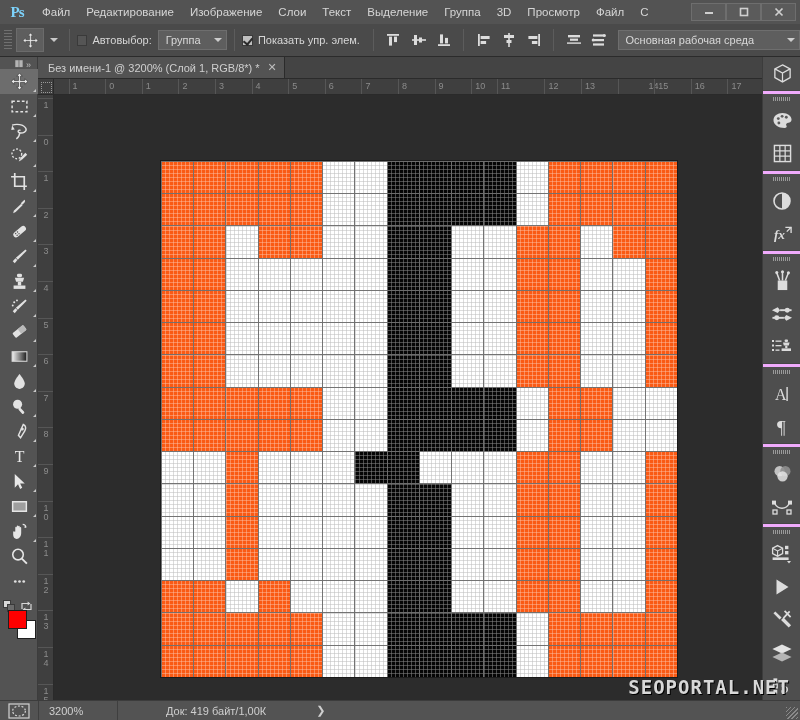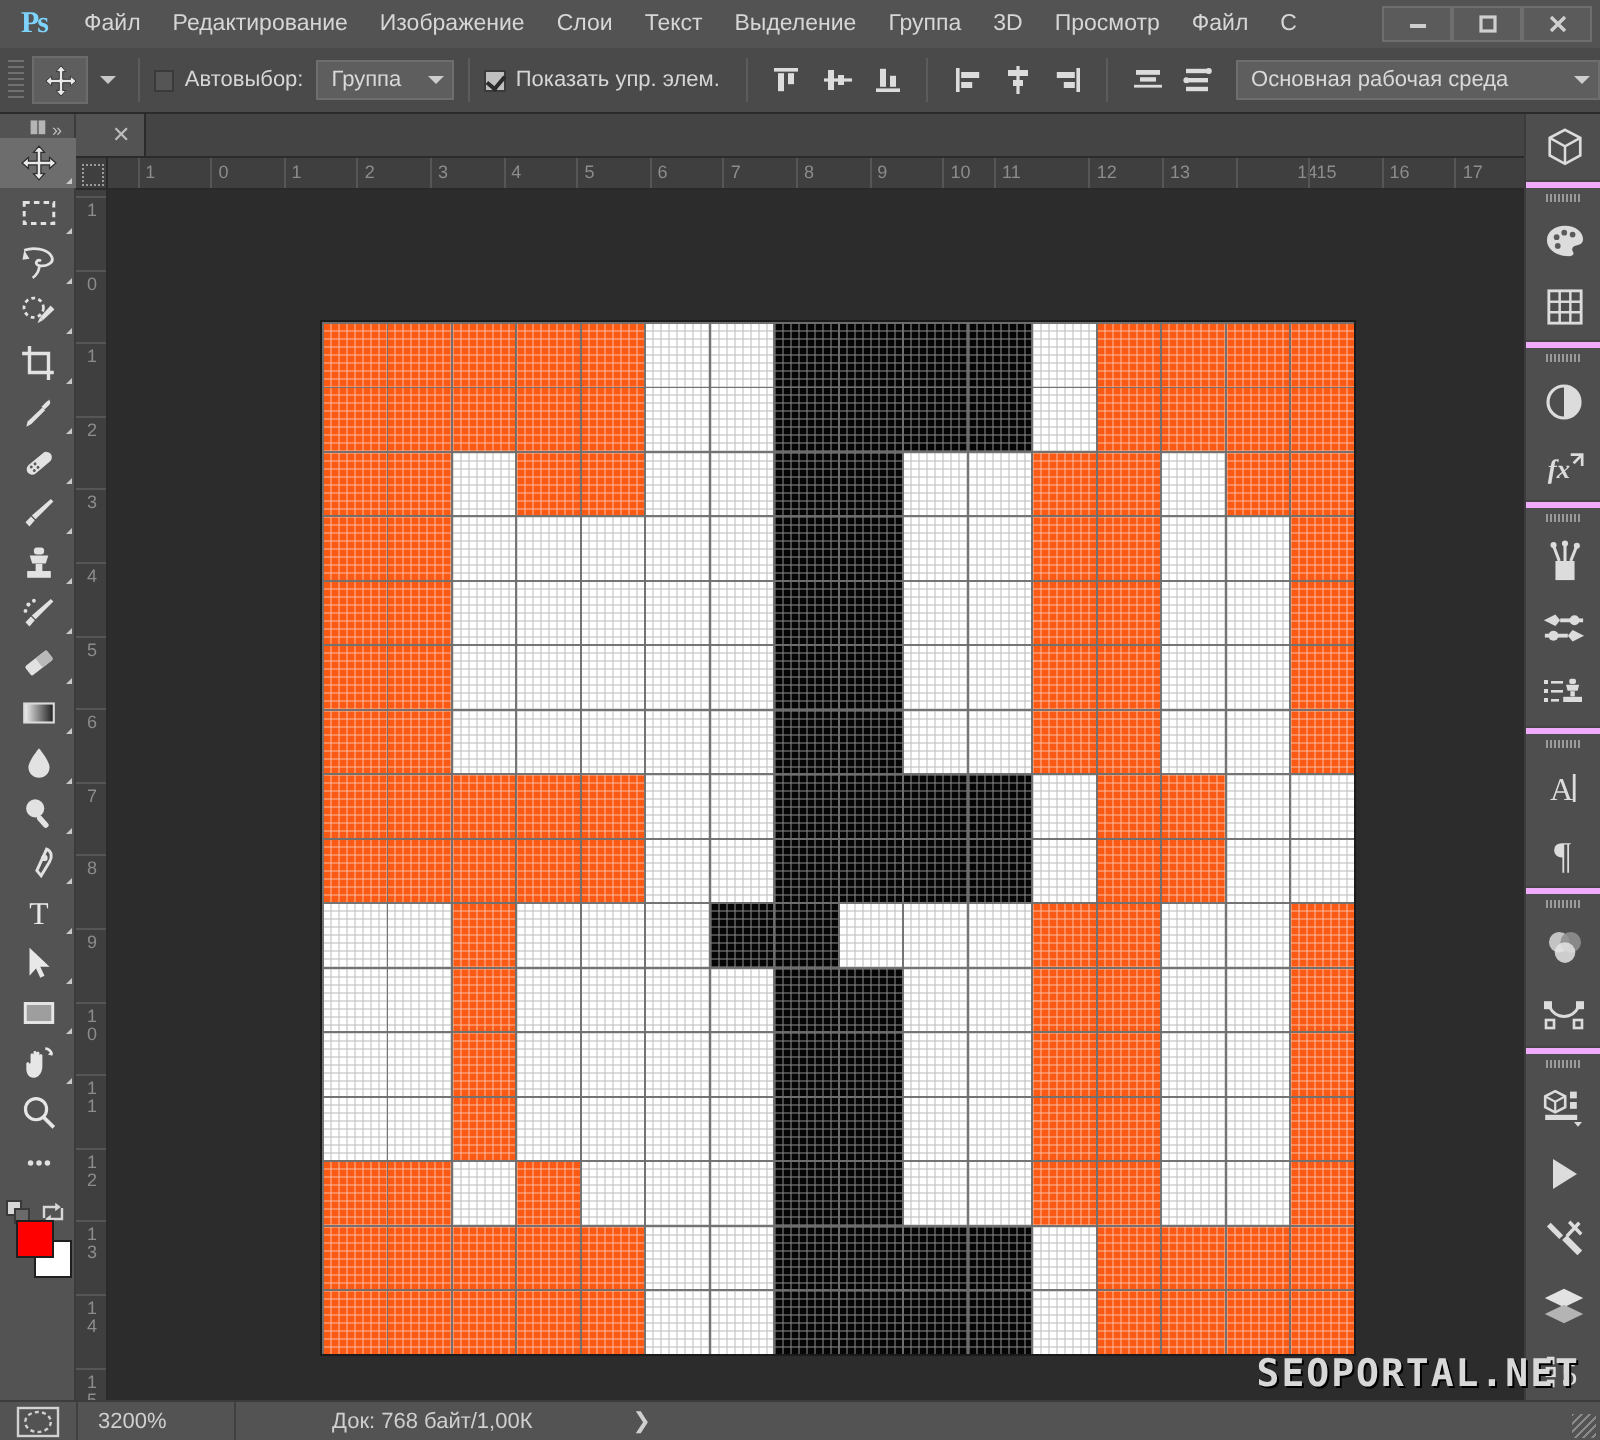--- a/index.html
+++ b/index.html
@@ -334,20 +334,21 @@
     </div>
 
     <div class="combo ws-combo" style="margin-left:6px;">
       <span>Основная рабочая среда</span>
       <span class="caret"></span>
     </div>
   </div>
 
   <div class="tabbar">
     <div class="doctab">
+      <span>Без имени-1 @ 3200% (Слой 1, RGB/8*) *</span>
       <span class="tabclose">✕</span>
     </div>
   </div>
 
   <div class="toolbar">
     <div class="tb-grip">▮▮</div>
 
     <div class="tool active">
       <svg width="19" height="19" viewBox="0 0 18 18">
           <path d="M9 1 L11.6 4 L9.9 4 L9.9 8.1 L14 8.1 L14 6.4 L17 9 L14 11.6 L14 9.9 L9.9 9.9 L9.9 14 L11.6 14 L9 17 L6.4 14 L8.1 14 L8.1 9.9 L4 9.9 L4 11.6 L1 9 L4 6.4 L4 8.1 L8.1 8.1 L8.1 4 L6.4 4 Z" fill="#eaeaea" stroke="#2e2e2e" stroke-width=".6"></path>
@@ -1587,19 +1588,19 @@
   </div>
 
   <div class="statusbar">
     <div class="st-quick">
       <svg width="22" height="16" viewBox="0 0 22 16">
           <rect x="1" y="1" width="20" height="14" fill="none" stroke="#d2d2d2" stroke-width="1.2"></rect>
           <ellipse cx="11" cy="8" rx="6.4" ry="5" fill="none" stroke="#d2d2d2" stroke-width="1.2" stroke-dasharray="2 1.6"></ellipse>
         </svg>
     </div>
     <div class="st-zoom">3200%</div>
-    <div class="st-doc">Док: 768 байт/1,00К</div>
+    <div class="st-doc">Док: 419 байт/1,00К</div>
     <div class="st-arrow">❯</div>
     <div class="st-grip"></div>
   </div>
 
   <div class="watermark">SEOPORTAL.NET</div>
 </div>
 
 </body></html>

